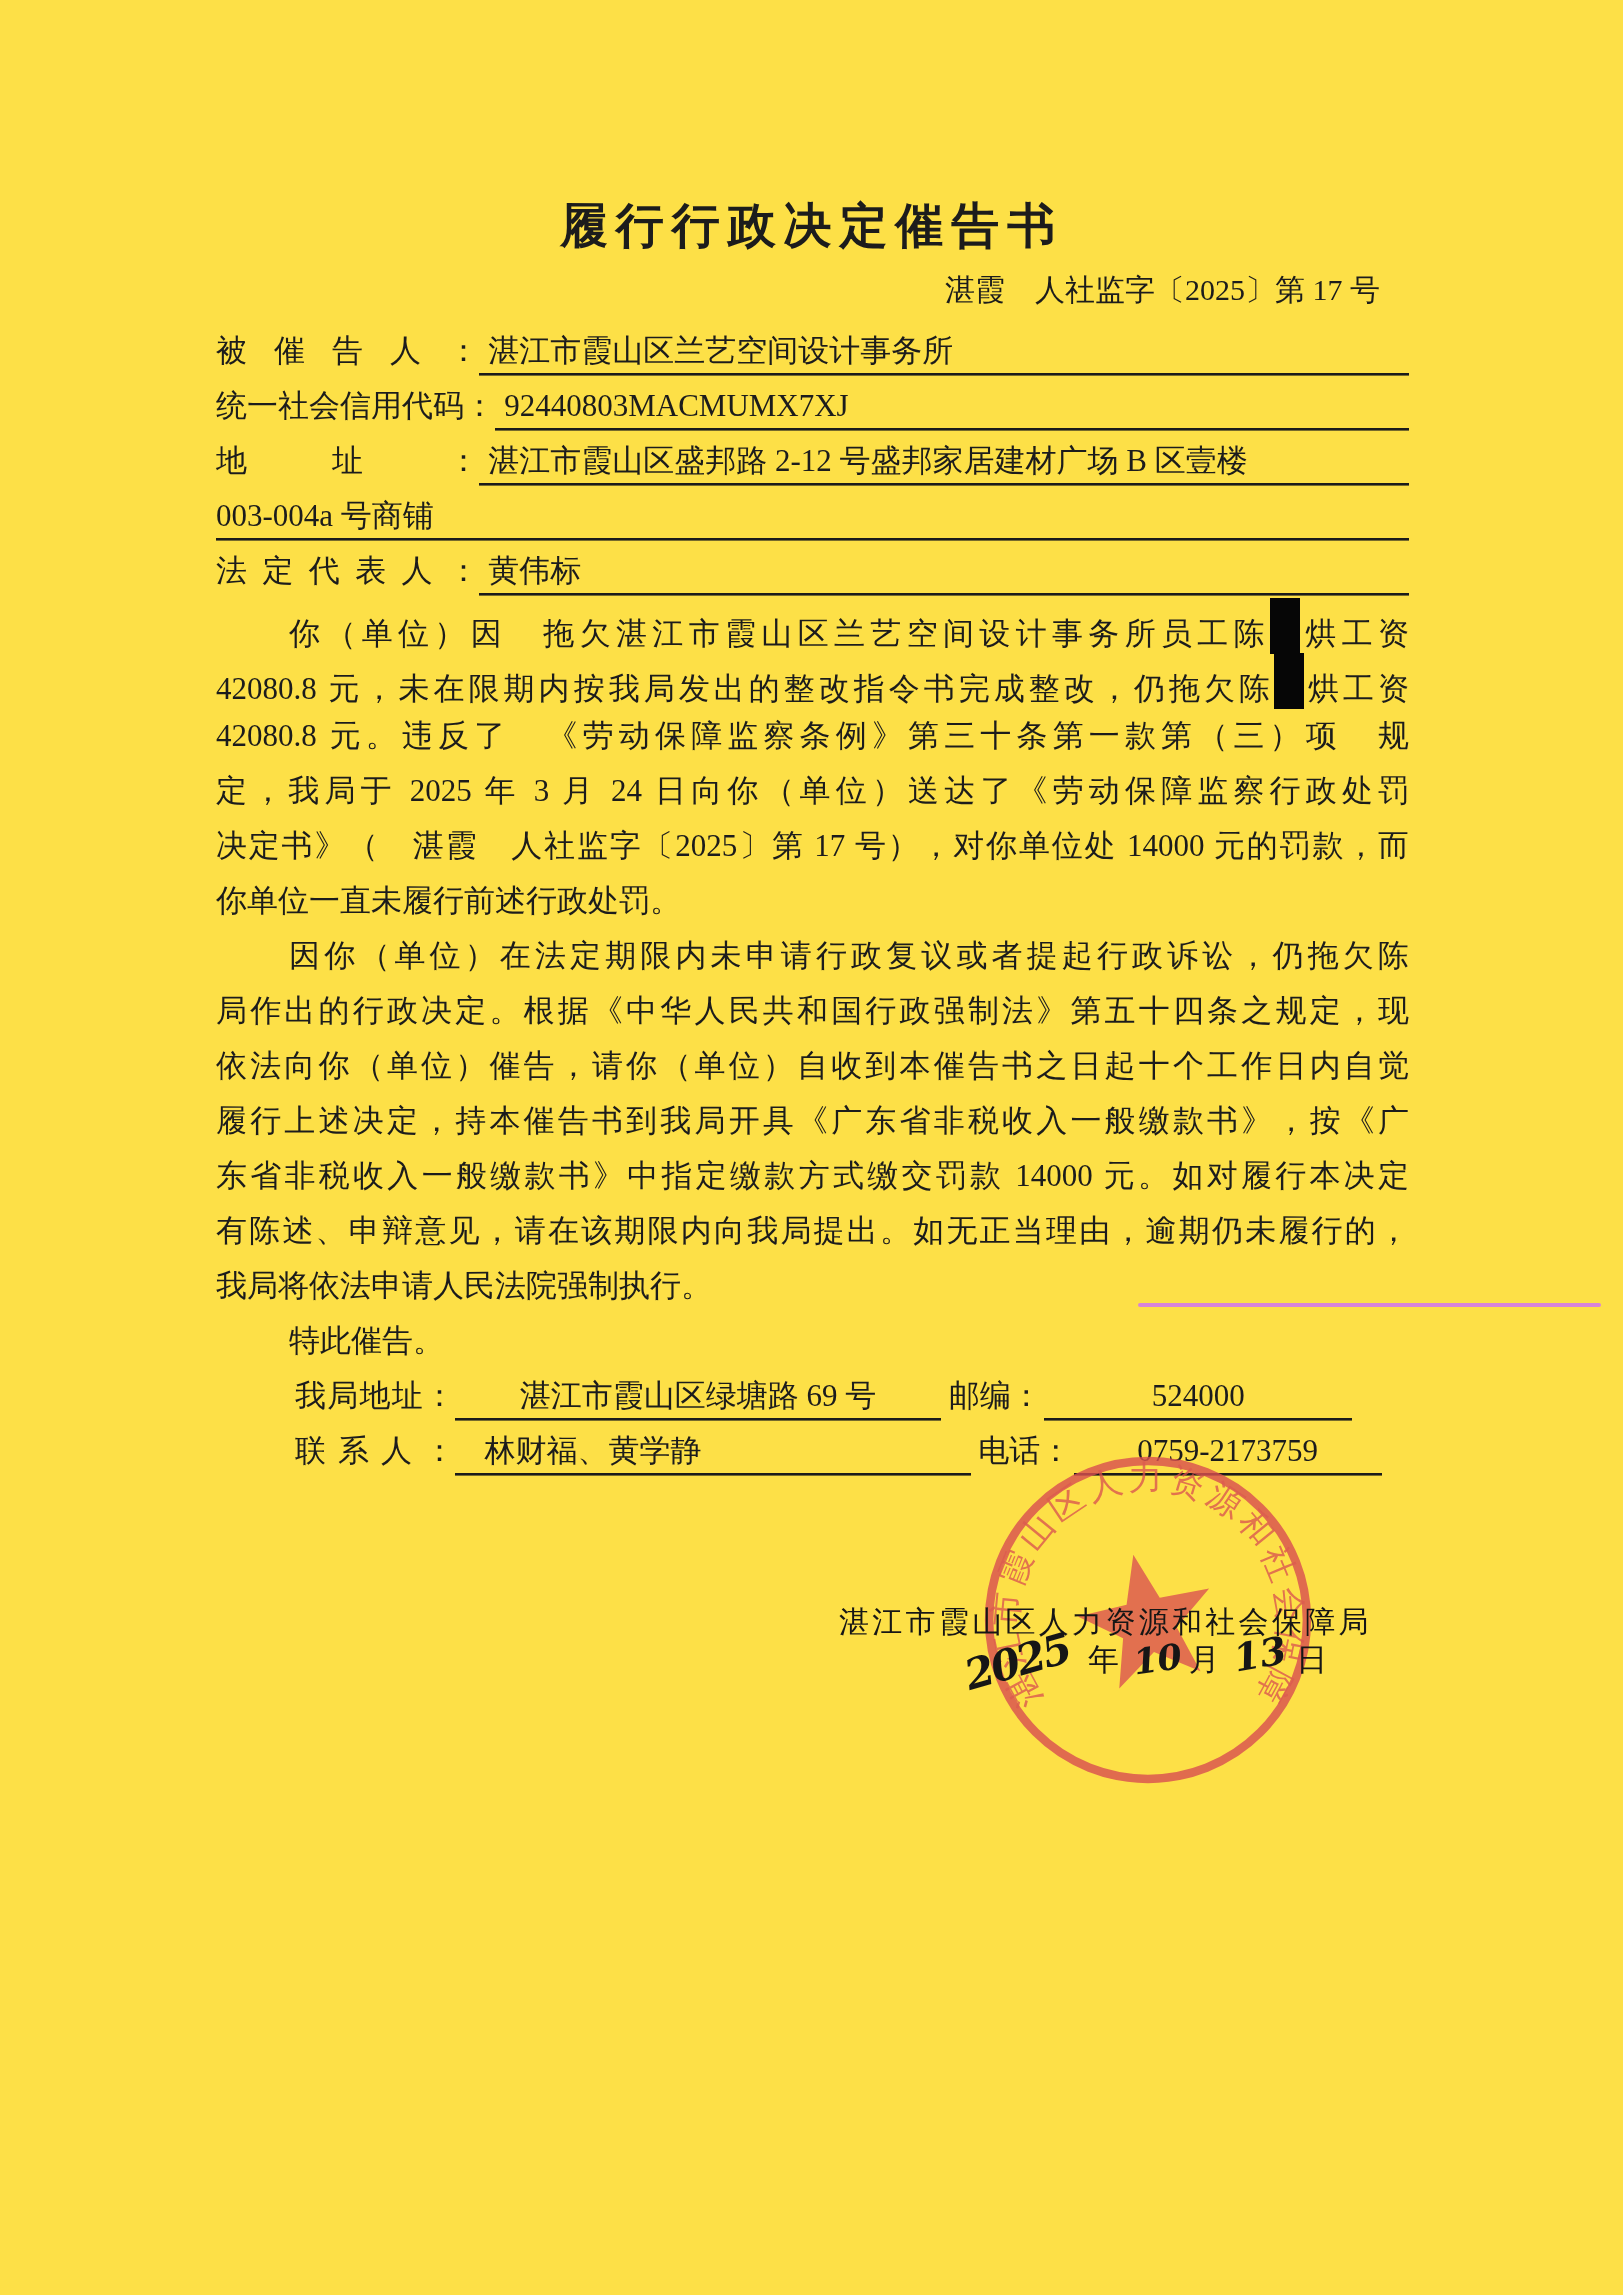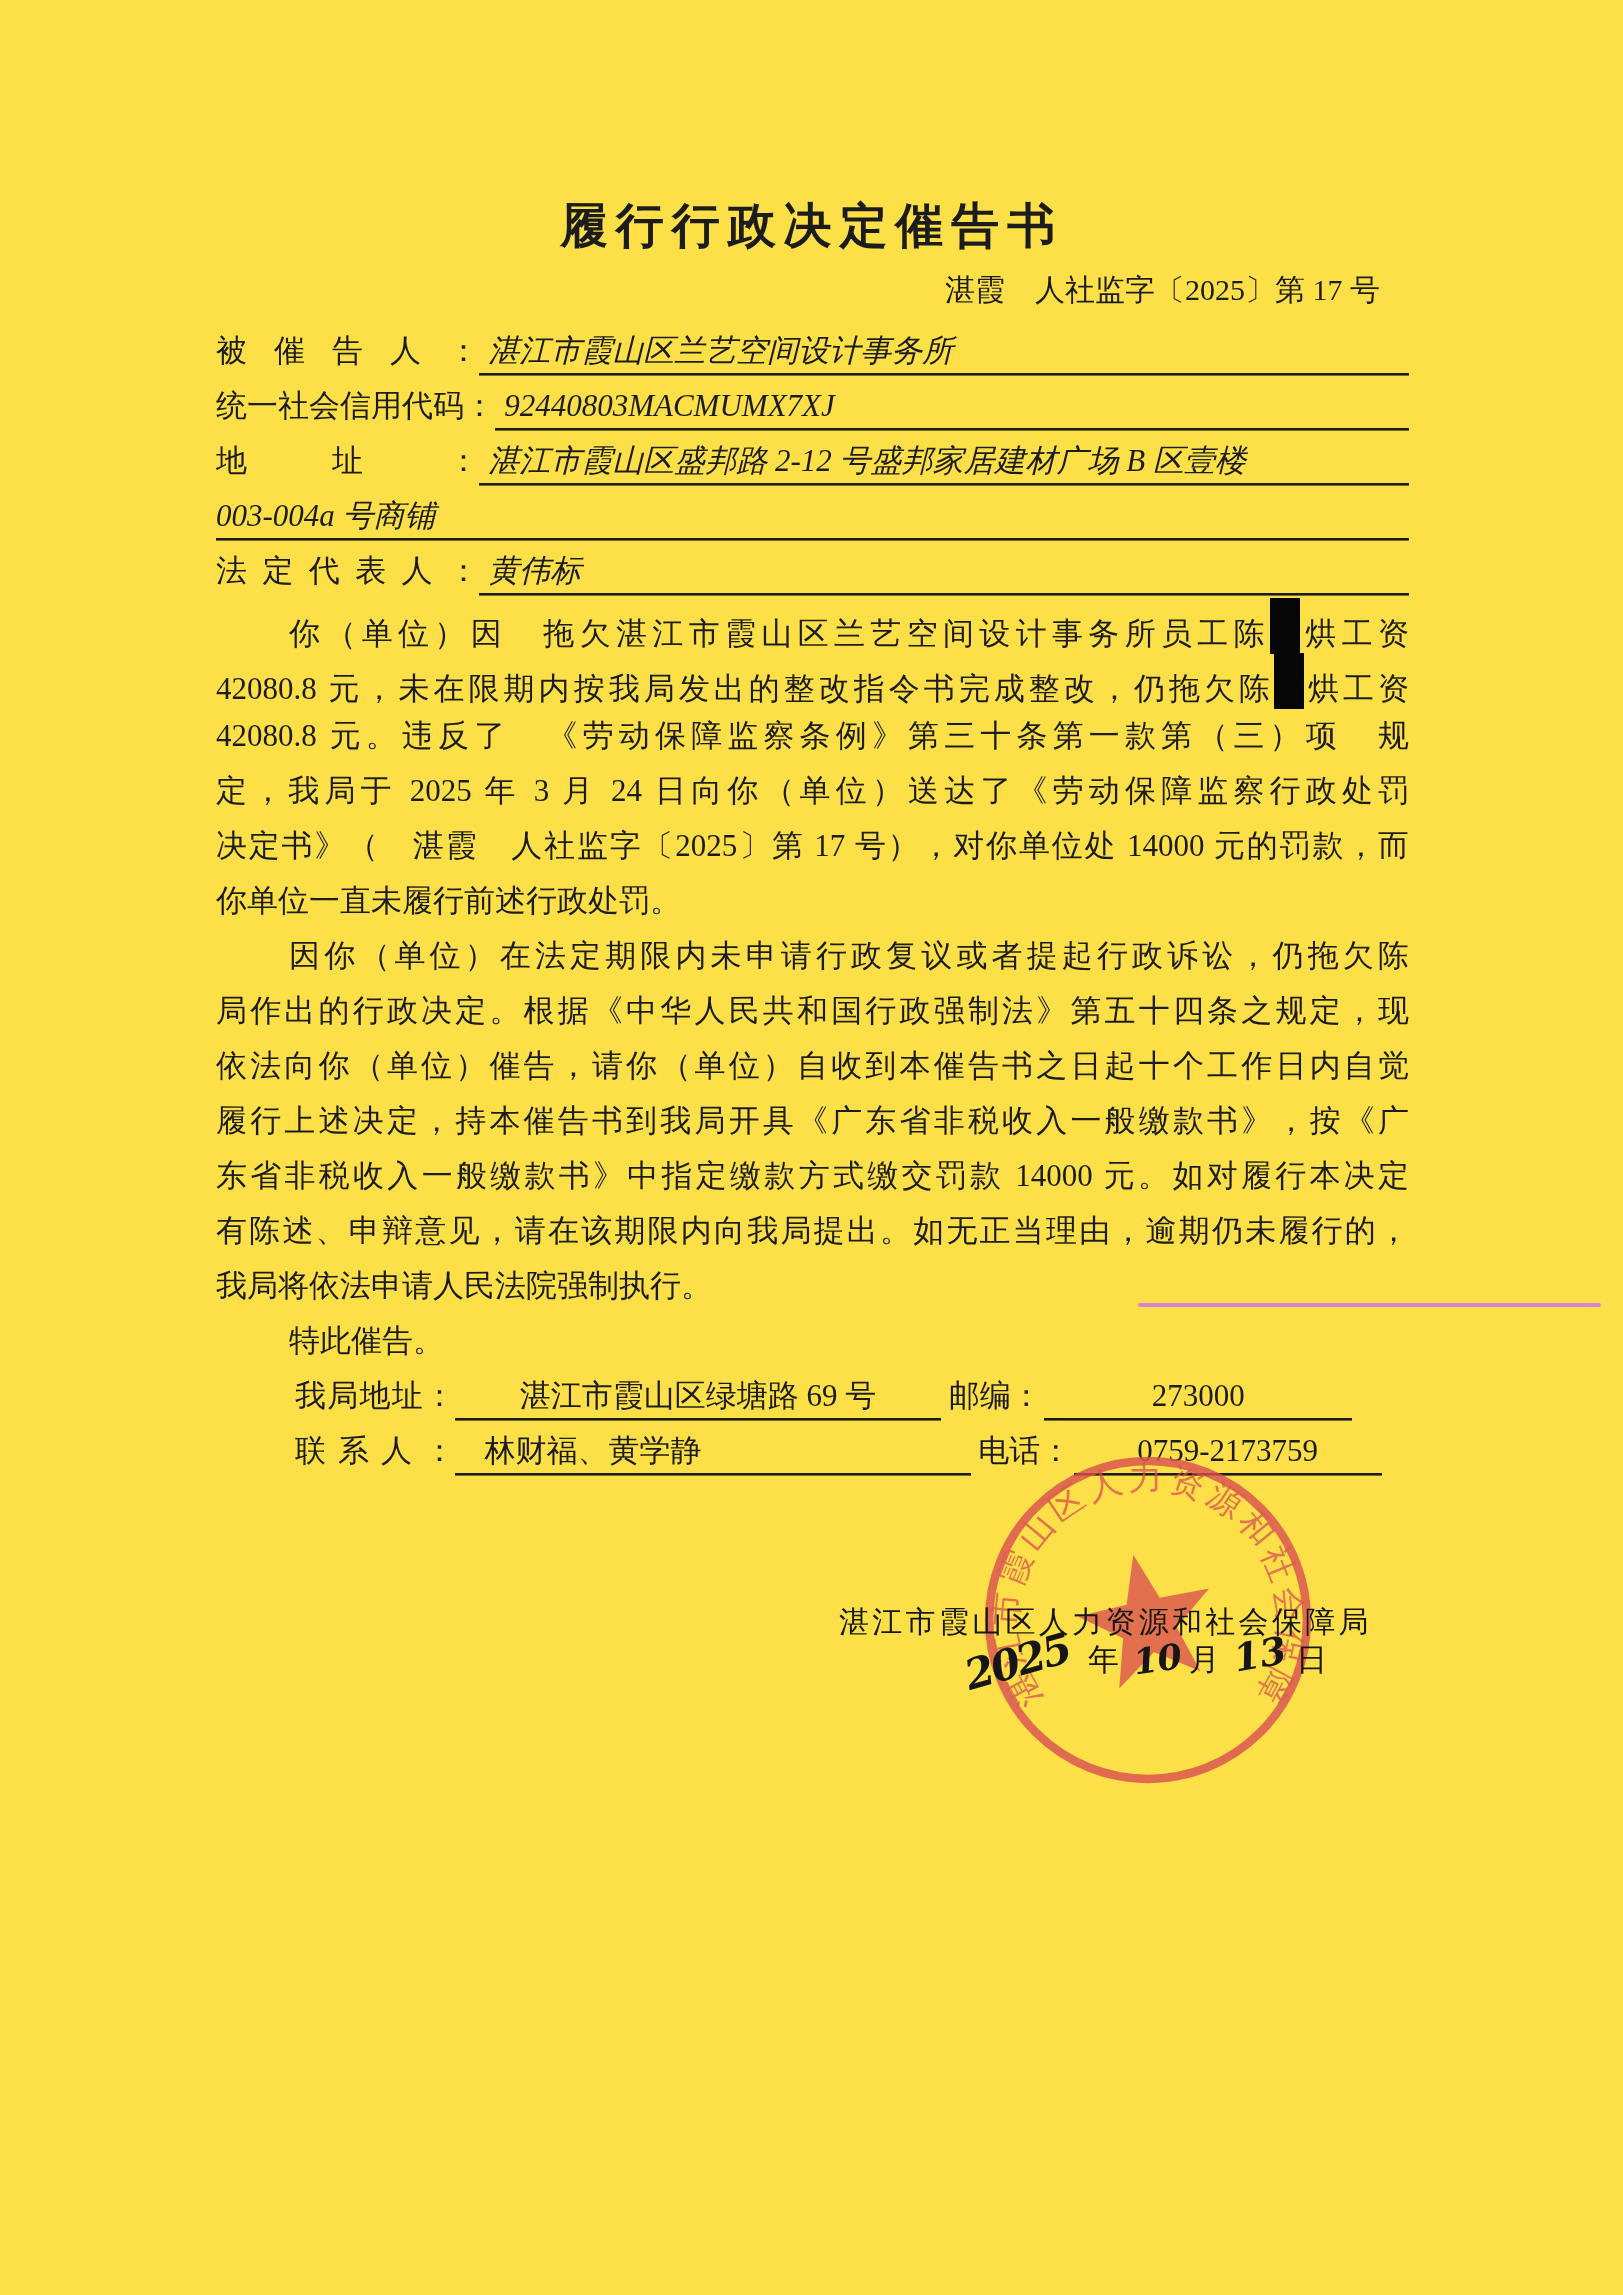--- a/index.html
+++ b/index.html
@@ -15,21 +15,21 @@
   .jl{text-align:justify;text-align-last:justify;}
   .ind{text-indent:73px;}
 
   .u{text-underline-offset:10.5px;
      text-decoration-thickness:2.6px;text-decoration-color:#1b1b1b;}
 
   .fline{display:flex;height:55px;line-height:55px;}
   .flabel{flex:0 0 263px;text-align:justify;text-align-last:justify;white-space:nowrap;}
   .fval{flex:1;padding-left:9.2px;white-space:nowrap;
         background-image:linear-gradient(#1b1b1b,#1b1b1b);
-        background-size:100% 2.6px;background-position:0 50px;background-repeat:no-repeat;font-style:italic;}
+        background-size:100% 2.6px;background-position:0 50px;background-repeat:no-repeat;}
 
   .foot{margin-left:79px;align-items:flex-end;}
   .flabel2{flex:0 0 160px;text-align:justify;text-align-last:justify;white-space:nowrap;}
   .fv1{flex:0 0 486px;text-align:center;white-space:nowrap;
        background-image:linear-gradient(#1b1b1b,#1b1b1b);
        background-size:100% 2.6px;background-position:0 50px;background-repeat:no-repeat;}
   .fv1.ta-l{text-align:left;padding-left:29.5px;}
   .flabel3{flex:0 0 98px;text-align:center;white-space:nowrap;margin-left:5.2px;}
   .fv2{flex:0 0 308px;text-align:center;white-space:nowrap;
        background-image:linear-gradient(#1b1b1b,#1b1b1b);
@@ -107,21 +107,21 @@
 
     <div class="line jl"><span>有陈述、申辩意见，请在该期限内向我局提出。如无正当理由，逾期仍未履行的，</span></div>
     <div class="line"><span>我局将依法申请人民法院强制执行。</span></div>
 
     <div class="line ind"><span>特此催告。</span></div>
 
     <div class="fline foot">
       <span class="flabel2">我局地址：</span>
       <span class="fv1">湛江市霞山区绿塘路 69 号</span>
       <span class="flabel3">邮编：</span>
-      <span class="fv2">273000</span>
+      <span class="fv2">524000</span>
     </div>
 
     <div class="fline foot">
       <span class="flabel2">联系人：</span>
       <span class="fv1 ta-l">林财福、黄学静</span>
       <span class="flabel3">电话：</span>
       <span class="fv2">0759-2173759</span>
     </div>
 
   </div>

